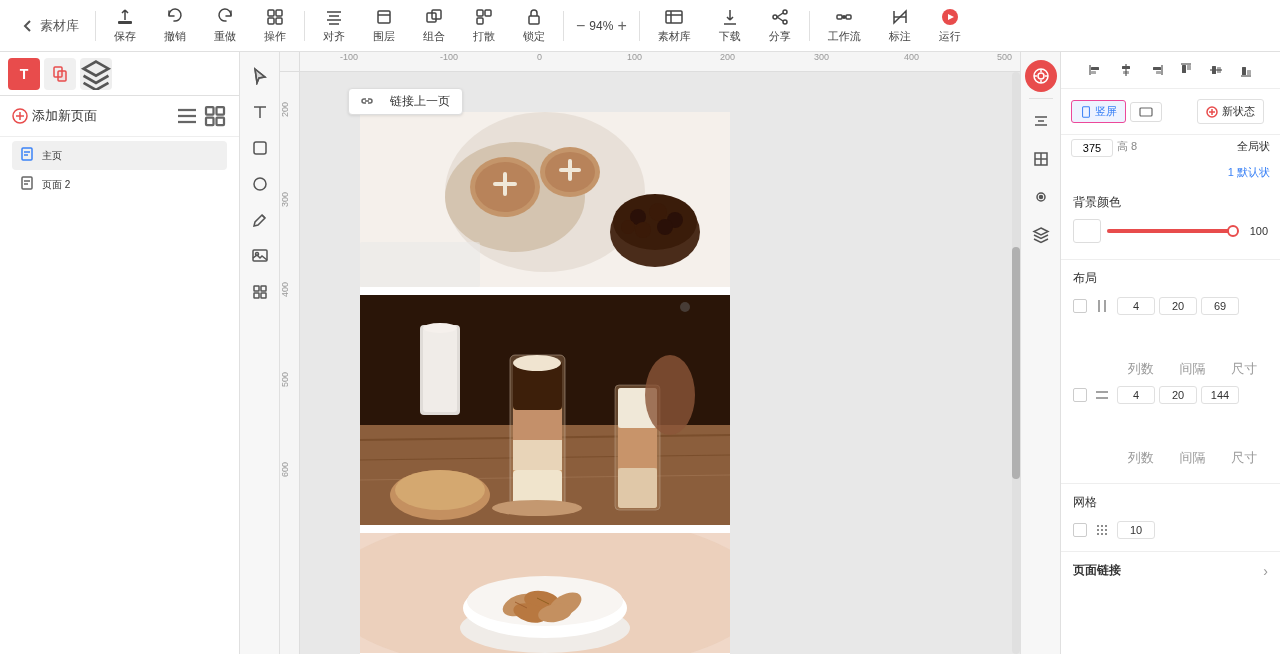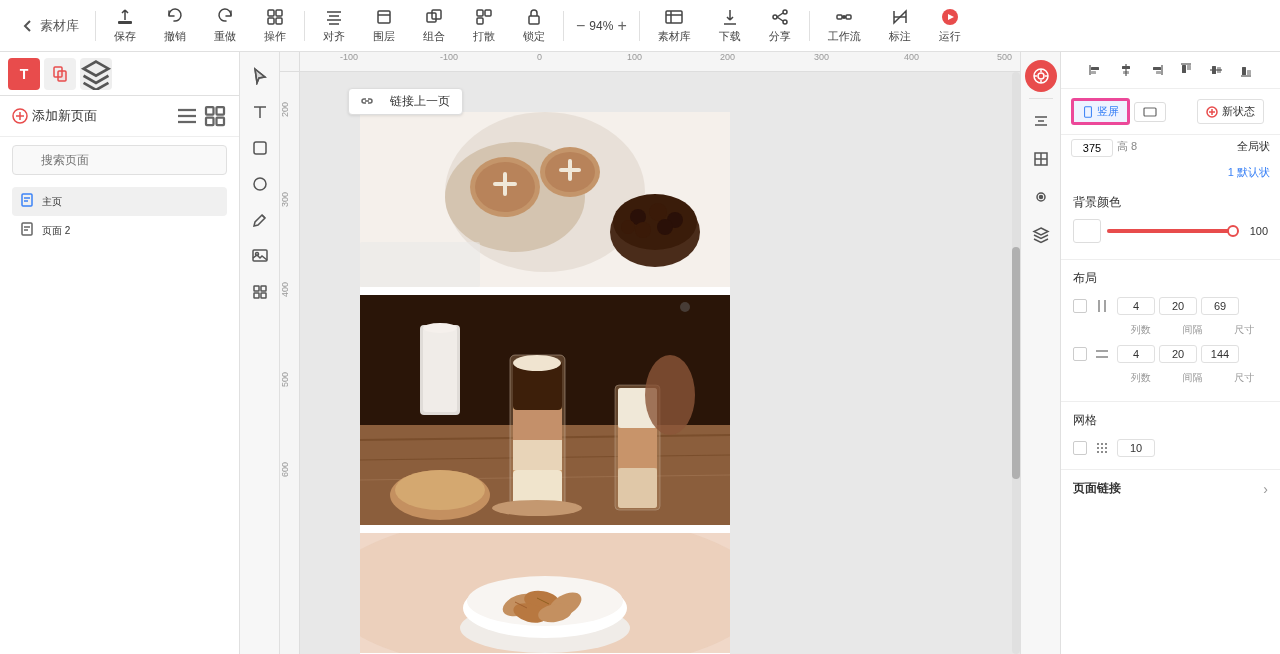--- a/index.html
+++ b/index.html
@@ -215,21 +215,21 @@
     }
     .rs-slider-track { height: 4px; background: #e0e0e0; border-radius: 2px; flex: 1; position: relative; }
     .rs-slider-fill { position: absolute; left: 0; top: 0; height: 100%; background: #e84c4c; border-radius: 2px; width: 100%; }
     .rs-slider-thumb { position: absolute; right: -5px; top: -4px; width: 12px; height: 12px; background: #fff; border: 2px solid #e84c4c; border-radius: 50%; }
     .rs-number { font-size: 11px; color: #333; min-width: 28px; text-align: right; }
     .layout-section { padding: 10px 12px; border-bottom: 1px solid #eee; }
     .layout-row { display: flex; align-items: center; gap: 4px; margin-bottom: 6px; }
     .checkbox { width: 14px; height: 14px; border: 1px solid #ccc; border-radius: 2px; flex-shrink: 0; }
     .layout-icon { width: 22px; height: 22px; display: flex; align-items: center; justify-content: center; color: #666; }
     .layout-num { border: 1px solid #e0e0e0; border-radius: 3px; padding: 2px 4px; font-size: 11px; color: #333; width: 38px; text-align: center; }
-    .layout-hint { font-size: 10px; color: #999; flex: 1; text-align: center; }
+    .layout-hint { font-size: 13px; color: #999; flex: 1; text-align: center; margin-top: 37px; }
     .grid-section { padding: 10px 12px; border-bottom: 1px solid #eee; }
     .grid-row { display: flex; align-items: center; gap: 4px; }
     .page-link-section { padding: 10px 12px; }
     .page-link-row { display: flex; align-items: center; justify-content: space-between; }
     .page-link-title { font-size: 12px; color: #333; font-weight: 700; }
     .chevron-icon { color: #999; font-size: 14px; }
 
     
     .far-right {
       width: 40px; background: #f7f7f7; border-left: 1px solid #e0e0e0;
@@ -249,21 +249,21 @@
       border: 1px solid #e0e0e0; border-radius: 3px; margin: 4px 6px; background: #fff;
     }
     .state-btn svg { width: 12px; height: 12px; color: #e84c4c; }
 
     
     .screen-selector {
       display: flex; align-items: center; gap: 4px; padding: 6px 10px; border-bottom: 1px solid #eee;
     }
     .screen-btn {
       display: flex; align-items: center; gap: 3px; padding: 3px 8px;
-      border: 3px solid #ec4899; border-radius: 3px; font-size: 11px; color: #3b82f6; cursor: pointer;
+      border: 1px solid #ec4899; border-radius: 3px; font-size: 11px; color: #3b82f6; cursor: pointer;
       background: #eef3ff;
     }
     .screen-btn svg { width: 12px; height: 12px; }
     .screen-btn2 {
       display: flex; align-items: center; gap: 3px; padding: 3px 8px;
       border: 1px solid #ddd; border-radius: 3px; font-size: 11px; color: #666; cursor: pointer;
     }
     .state-label-row {
       display: flex; align-items: center; justify-content: space-between; padding: 4px 10px;
     }
@@ -486,31 +486,20 @@
           <svg viewBox="0 0 16 16" fill="none" stroke="currentColor" stroke-width="1.5">
             <rect x="2" y="2" width="5" height="5" rx="0.5"></rect>
             <rect x="9" y="2" width="5" height="5" rx="0.5"></rect>
             <rect x="2" y="9" width="5" height="5" rx="0.5"></rect>
             <rect x="9" y="9" width="5" height="5" rx="0.5"></rect>
           </svg>
         </button>
       </div>
     </div>
 
-    <div class="search-area">
-      <div class="search-wrap">
-        <span class="search-icon-pos">
-          <svg width="12" height="12" viewBox="0 0 12 12" fill="none" stroke="#aaa" stroke-width="1.5">
-            <circle cx="5" cy="5" r="3.5"></circle>
-            <line x1="8" y1="8" x2="11" y2="11"></line>
-          </svg>
-        </span>
-        <input class="search-input" type="text" placeholder="搜索页面" style="">
-      </div>
-    </div>
 
     <div class="pages-list">
       <div class="page-item active">
         <span class="page-icon blue">
           <svg width="14" height="14" viewBox="0 0 14 14" fill="none" stroke="#3b82f6" stroke-width="1.5">
             <rect x="2" y="1" width="10" height="12" rx="1"></rect>
             <line x1="4" y1="5" x2="10" y2="5"></line>
             <line x1="4" y1="8" x2="8" y2="8"></line>
           </svg>
         </span>

